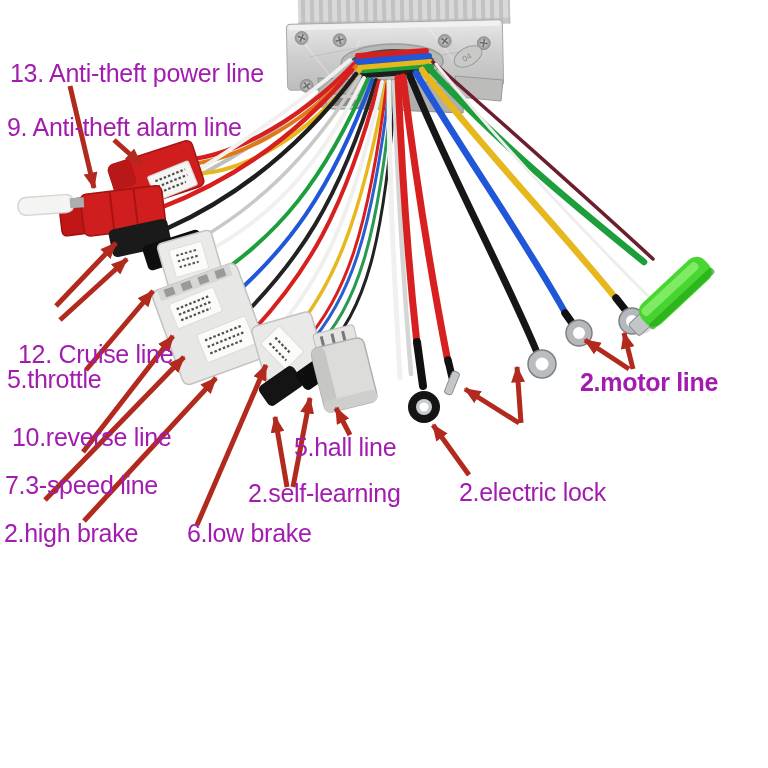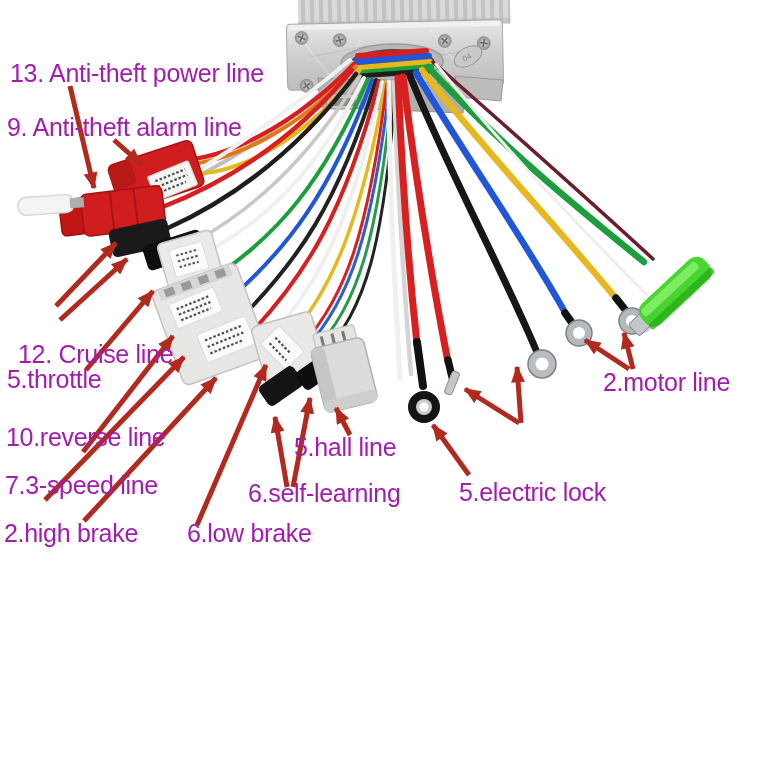--- a/index.html
+++ b/index.html
@@ -269,26 +269,26 @@
     <line x1="293" y1="487" x2="310" y2="398" marker-end="url(#ah)"></line>
     <line x1="350" y1="435" x2="336" y2="408" marker-end="url(#ah)"></line>
     <line x1="469" y1="475" x2="433" y2="425" marker-end="url(#ah)"></line>
     <line x1="519" y1="423" x2="465" y2="389" marker-end="url(#ah)"></line>
     <line x1="521" y1="423" x2="517" y2="367" marker-end="url(#ah)"></line>
     <line x1="629" y1="369" x2="585" y2="340" marker-end="url(#ah)"></line>
     <line x1="633" y1="369" x2="624" y2="333" marker-end="url(#ah)"></line>
   </g>
 </svg>
 
-<div class="callout" style="left:603px;top:369px;">2.motor line</div>
-<div class="callout" style="left:459px;top:479px;">5.electric lock</div>
+<div class="callout" style="left:580px;top:369px;font-weight:bold;">2.motor line</div>
+<div class="callout" style="left:459px;top:479px;">2.electric lock</div>
 <div class="callout" style="left:294px;top:434px;">5.hall line</div>
-<div class="callout" style="left:248px;top:480px;">6.self-learning</div>
+<div class="callout" style="left:248px;top:480px;">2.self-learning</div>
 <div class="callout" style="left:187px;top:520px;">6.low brake</div>
 <div class="callout" style="left:4px;top:520px;">2.high brake</div>
 <div class="callout" style="left:5px;top:472px;">7.3-speed line</div>
-<div class="callout" style="left:6px;top:424px;">10.reverse line</div>
+<div class="callout" style="left:12px;top:424px;">10.reverse line</div>
 <div class="callout" style="left:7px;top:366px;">5.throttle</div>
 <div class="callout" style="left:18px;top:305px;margin-top:36px;">12. Cruise line</div>
 <div class="callout" style="left:10px;top:60px;">13. Anti-theft power line</div>
 <div class="callout" style="left:7px;top:114px;">9. Anti-theft alarm line</div>
 
 </div>
 
 </body></html>

